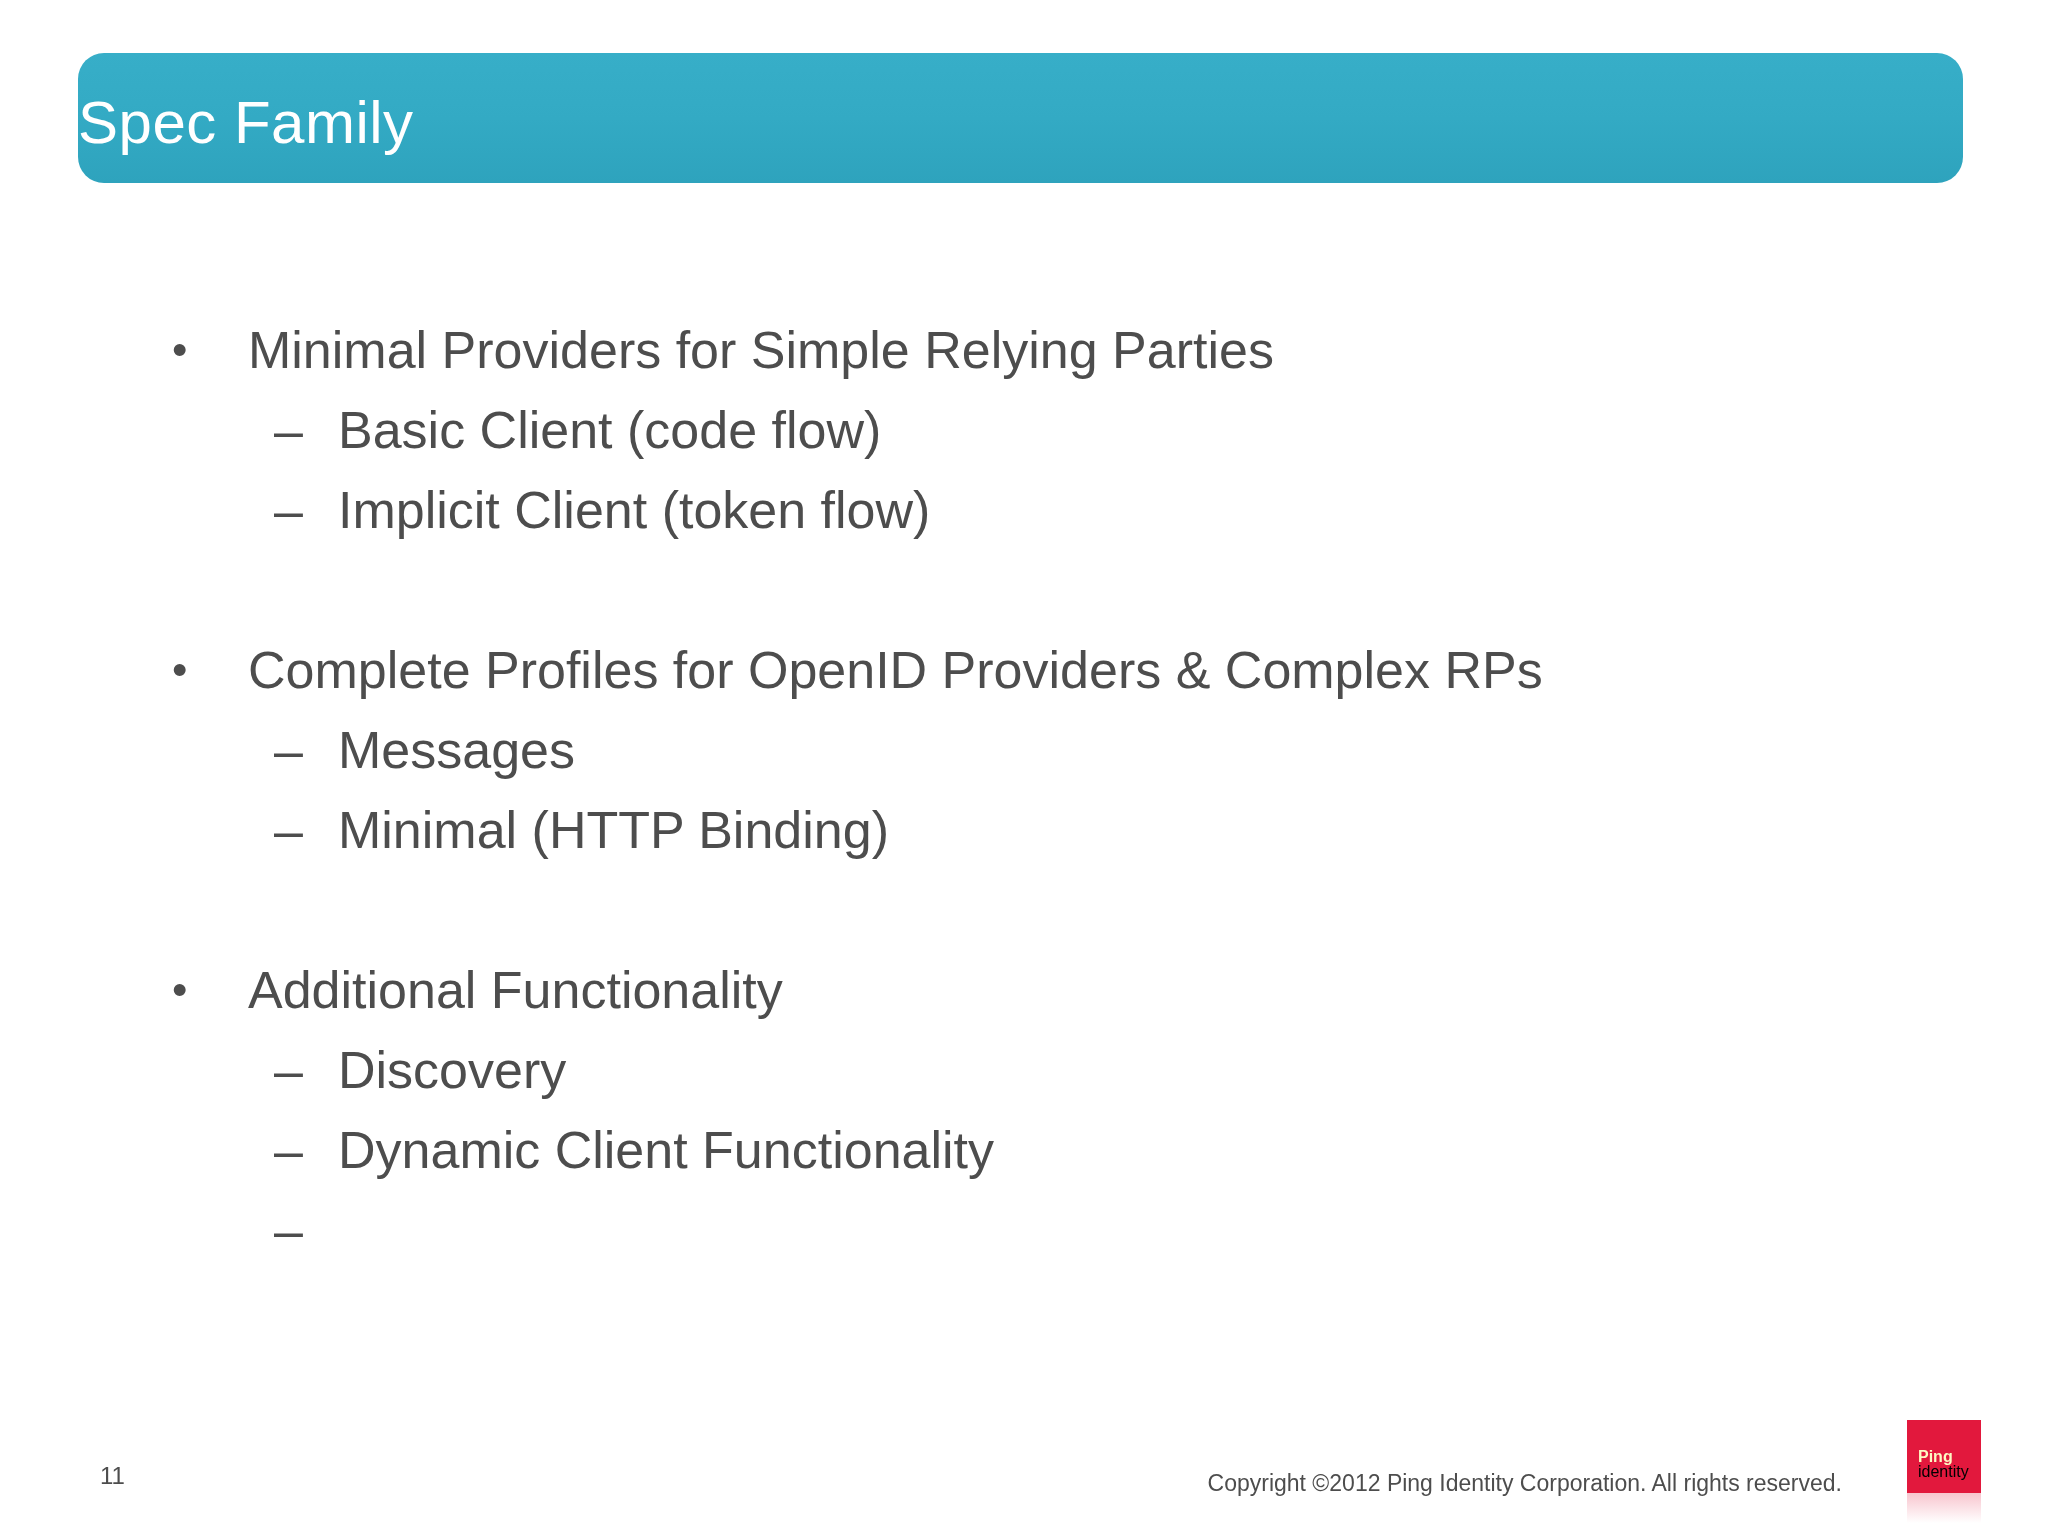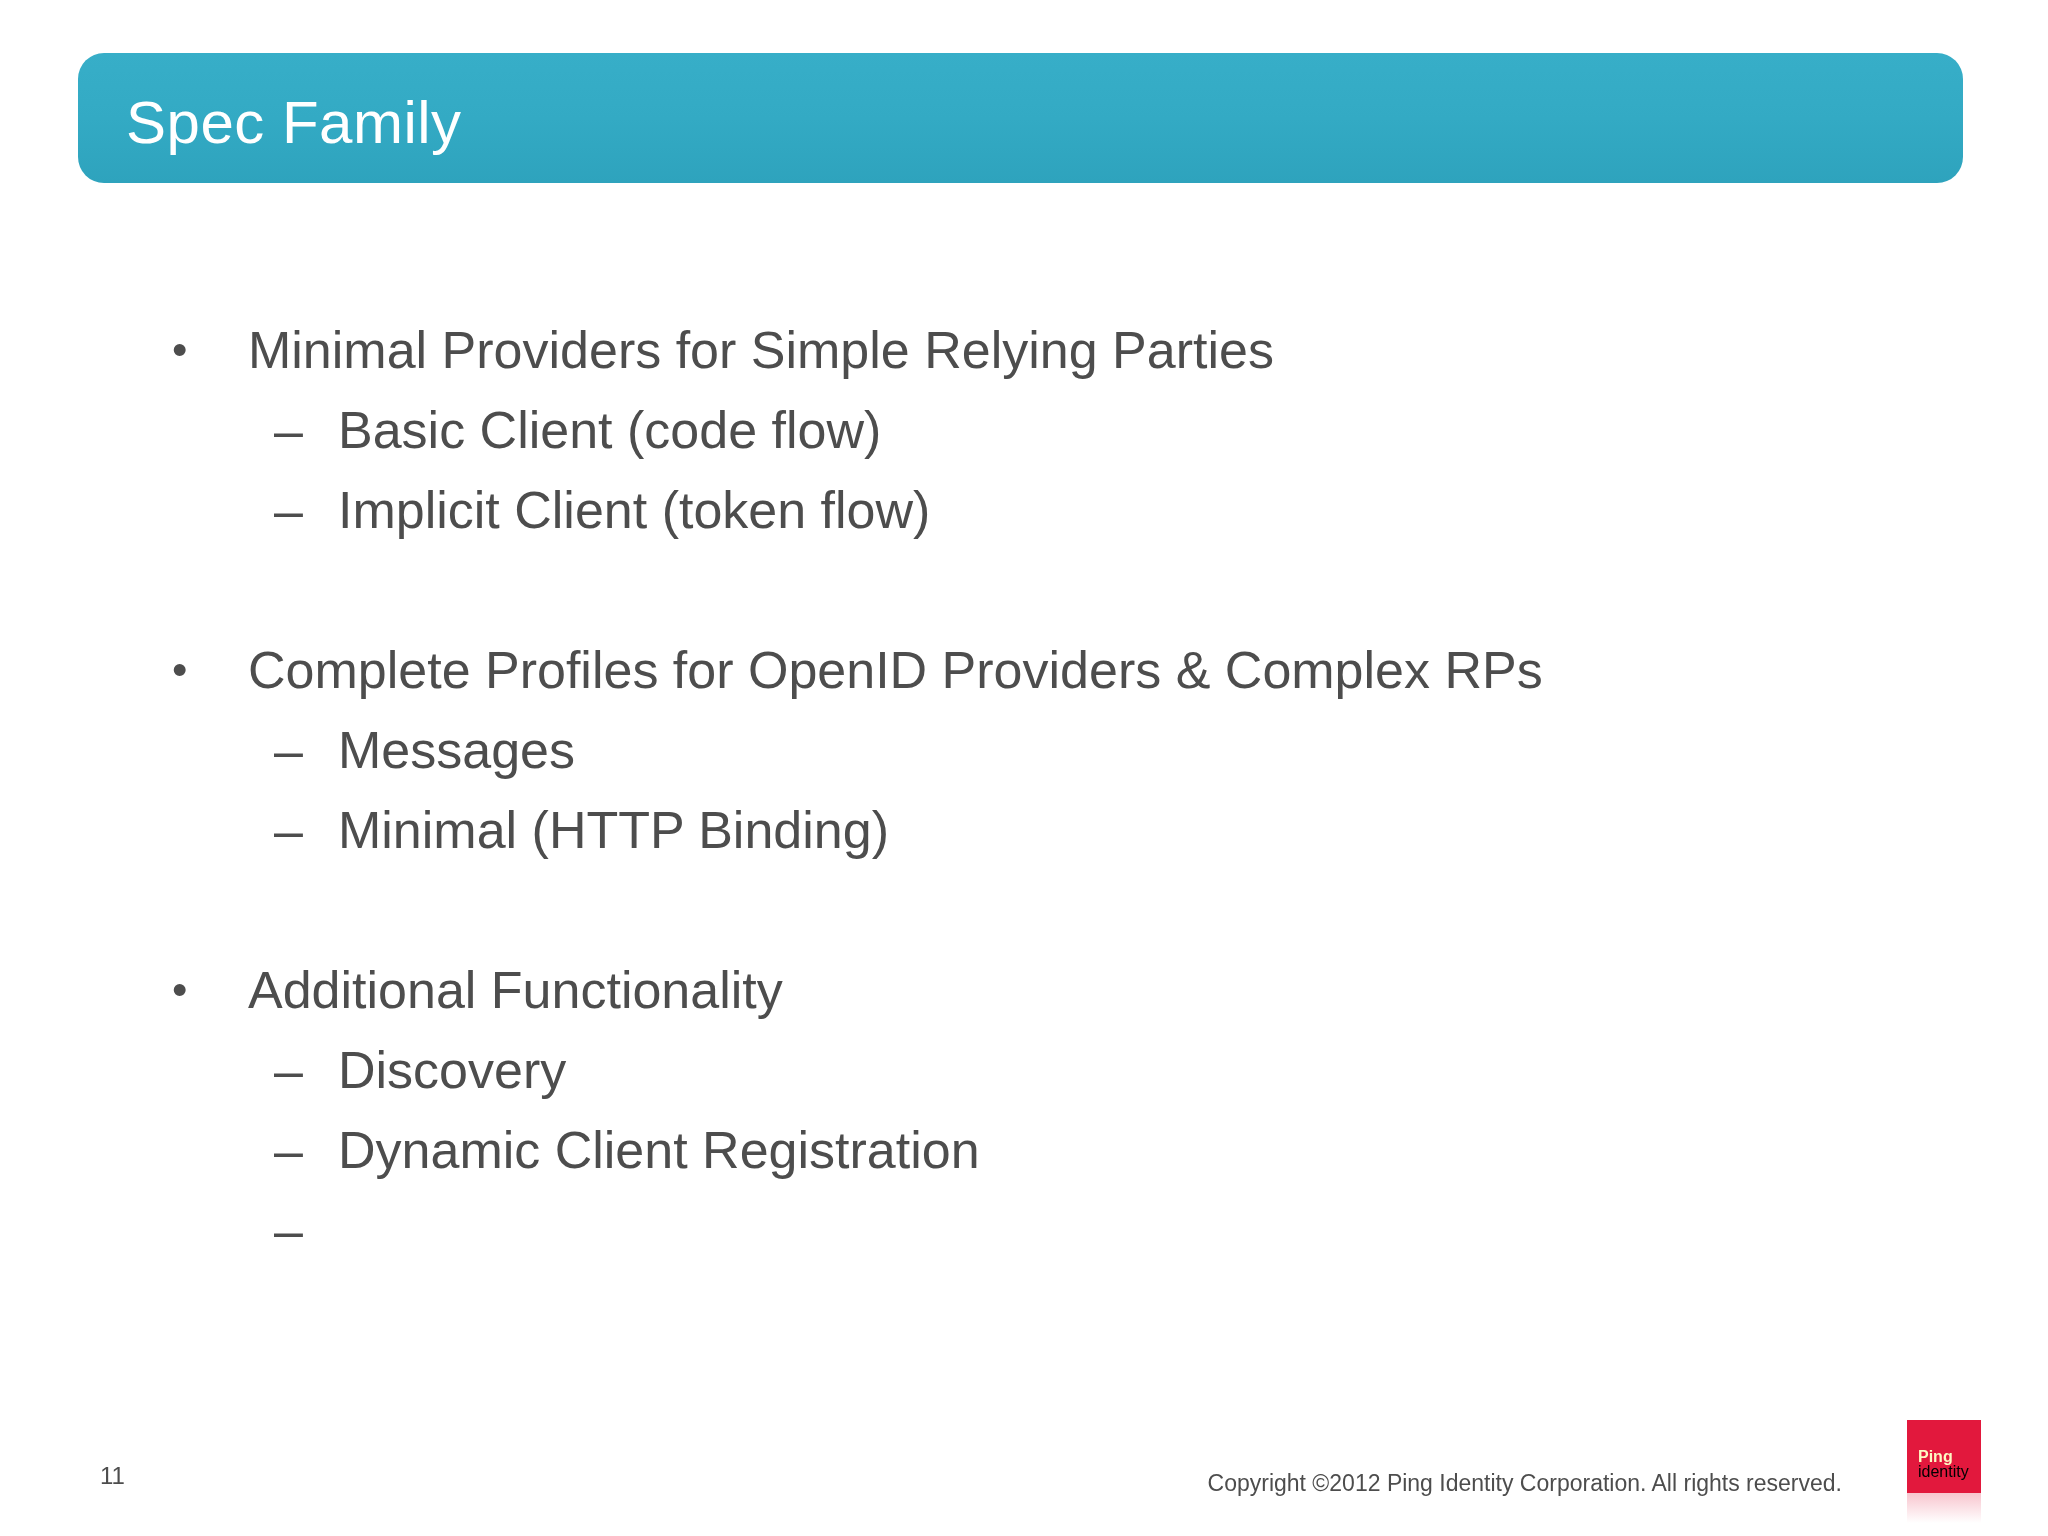--- a/index.html
+++ b/index.html
@@ -24,21 +24,20 @@
     width: 1885px;
     height: 130px;
     border-radius: 26px;
     background: linear-gradient(180deg, #37AEC8 0%, #33AAC4 50%, #2EA3BD 100%);
     display: flex;
     align-items: center;
   }
   .header-title {
     color: #ffffff;
     font-size: 60px;
-    padding-left: 48px;
     padding-top: 8px;
     letter-spacing: 0.5px;
   }
 
   
   .content {
     position: absolute;
     left: 172px;
     top: 310px;
     width: 1700px;
@@ -163,21 +162,21 @@
       <div class="line main">
         <span class="marker">•</span>
         <span class="text">Additional Functionality</span>
       </div>
       <div class="line sub">
         <span class="marker">–</span>
         <span class="text">Discovery</span>
       </div>
       <div class="line sub">
         <span class="marker">–</span>
-        <span class="text">Dynamic Client Registration</span>
+        <span class="text">Dynamic Client Functionality</span>
       </div>
       <div class="line sub">
         <span class="marker">–</span>
       </div>
     </div>
 
   </div>
 
   <div class="page-number">11</div>
 

